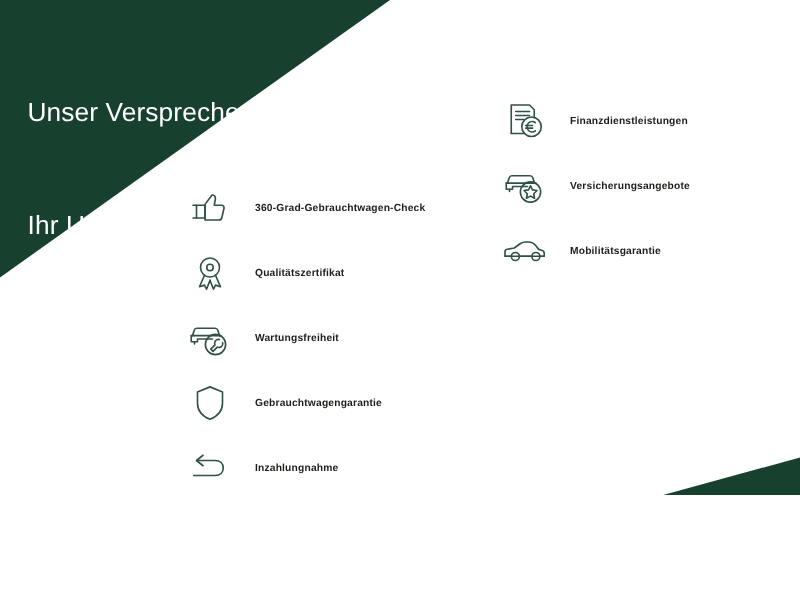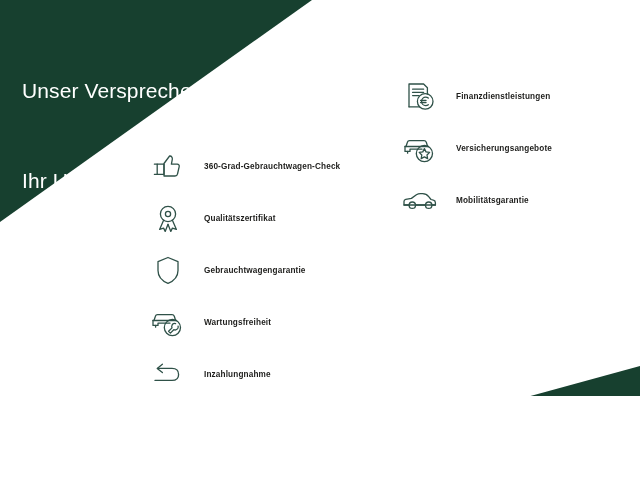--- a/index.html
+++ b/index.html
@@ -150,39 +150,39 @@
           <circle cx="17" cy="13" r="2.6"></circle>
           <path d="M12.6 19.2 L8.6 28.4 L12.6 27.1 L14.2 30.4 L17 23.3"></path>
           <path d="M21.4 19.2 L25.4 28.4 L21.4 27.1 L19.8 30.4 L17 23.3"></path>
         </svg>
       </span>
       <span class="lbl">Qualitätszertifikat</span>
     </div>
 
     <div class="feature">
       <span class="ic">
-        <svg width="34" height="34" viewBox="0 0 34 34" fill="none" stroke="#2f5148" stroke-width="1.3" stroke-linejoin="round" stroke-linecap="round">
-          <path d="M17 4.5 L7 8.6 L7 17.5 C7 23.6 11.2 28 17 30.4 C22.8 28 27 23.6 27 17.5 L27 8.6 Z"></path>
-        </svg>
-      </span>
-      <span class="lbl">Gebrauchtwagengarantie</span>
-    </div>
-
-    <div class="feature">
-      <span class="ic">
         <svg width="36" height="34" viewBox="0 0 36 34" fill="none" stroke="#2f5148" stroke-width="1.3" stroke-linejoin="round" stroke-linecap="round">
           <path d="M4 15.5 L5.4 11.2 C5.7 10.2 6.5 9.6 7.5 9.6 L22 9.6 C23 9.6 23.9 10.2 24.3 11.2 L25.6 15.5"></path>
           <path d="M3 15.5 L26.6 15.5"></path>
           <path d="M3 15.5 L3 20.4 L8 20.4 L8 18.2 L20 18.2"></path>
           <path d="M5.6 20.4 L5.6 22.2"></path>
           <circle cx="22.4" cy="22.6" r="8.1"></circle>
           <path d="M25.6 18.6 C23.9 18.2 22.2 19.2 21.8 20.9 C21.6 21.6 21.7 22.3 22 22.9 L18.6 26.3 L20.4 28.1 L23.8 24.7 C24.4 25 25.1 25.1 25.8 24.9 C27.5 24.5 28.5 22.8 28.1 21.1"></path>
         </svg>
       </span>
       <span class="lbl">Wartungsfreiheit</span>
+    </div>
+
+    <div class="feature">
+      <span class="ic">
+        <svg width="34" height="34" viewBox="0 0 34 34" fill="none" stroke="#2f5148" stroke-width="1.3" stroke-linejoin="round" stroke-linecap="round">
+          <path d="M17 4.5 L7 8.6 L7 17.5 C7 23.6 11.2 28 17 30.4 C22.8 28 27 23.6 27 17.5 L27 8.6 Z"></path>
+        </svg>
+      </span>
+      <span class="lbl">Gebrauchtwagengarantie</span>
     </div>
 
     <div class="feature">
       <span class="ic">
         <svg width="34" height="34" viewBox="0 0 34 34" fill="none" stroke="#2f5148" stroke-width="1.3" stroke-linejoin="round" stroke-linecap="round">
           <path d="M4 23.4 L21 23.4 C25.2 23.4 27.6 20.9 27.6 17.4 C27.6 13.9 25.2 11.4 21 11.4 L6.6 11.4"></path>
           <polyline points="11.4,7.2 6.2,11.4 11.4,15.6"></polyline>
         </svg>
       </span>
       <span class="lbl">Inzahlungnahme</span>

